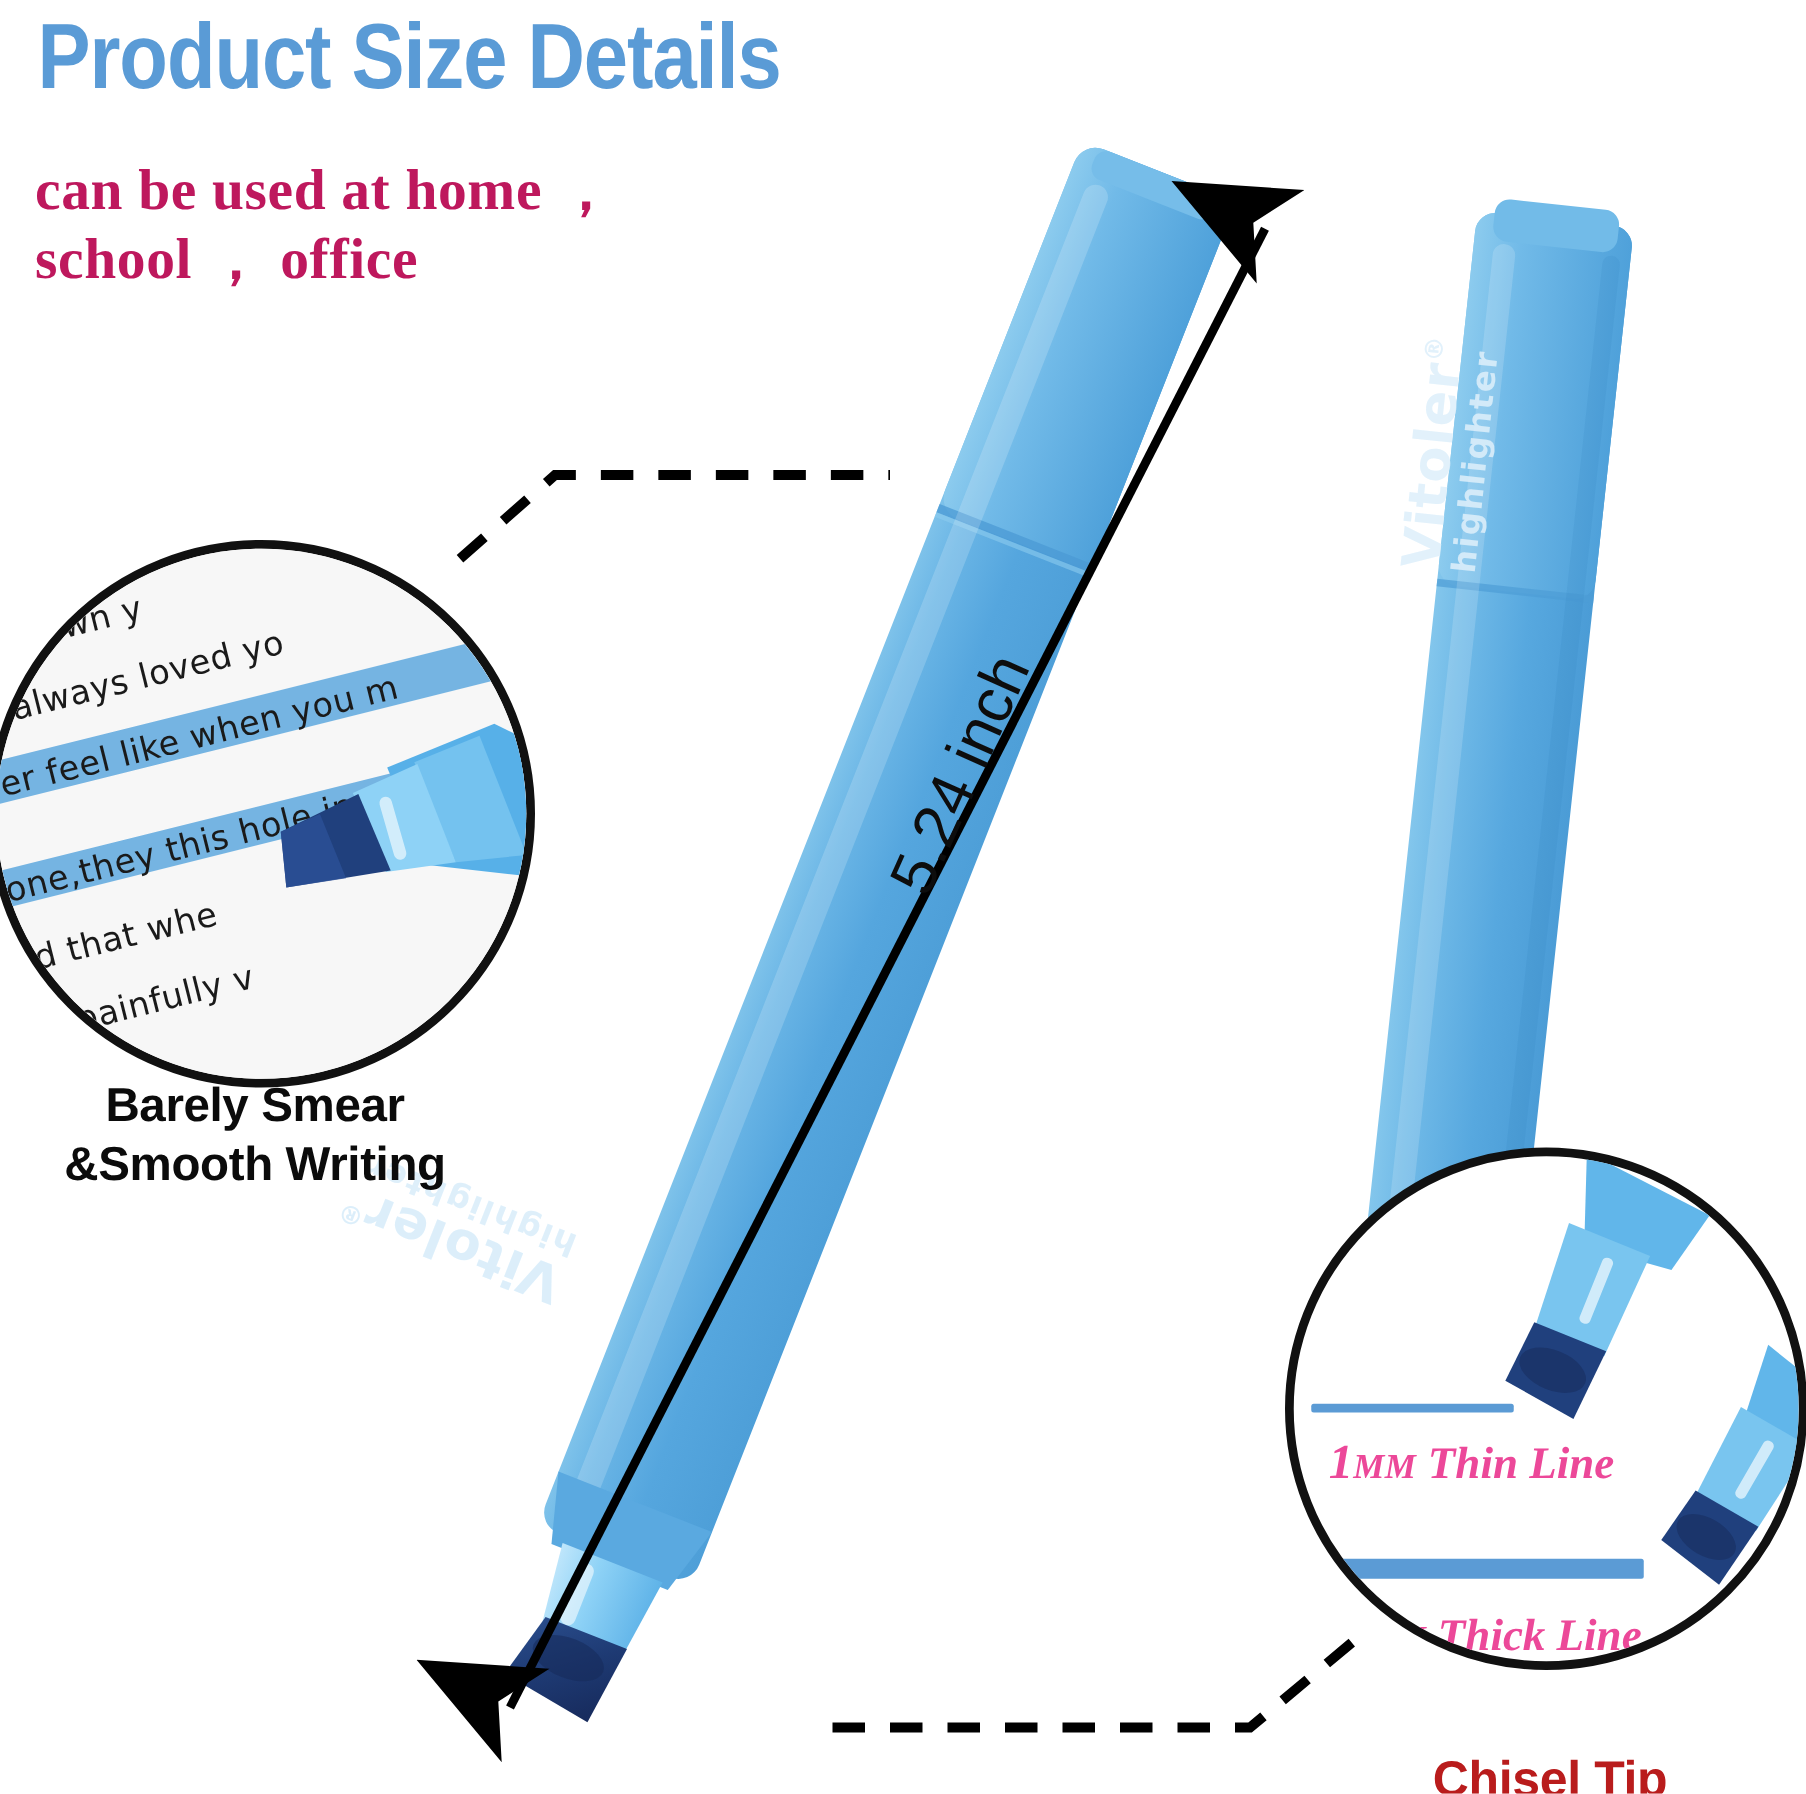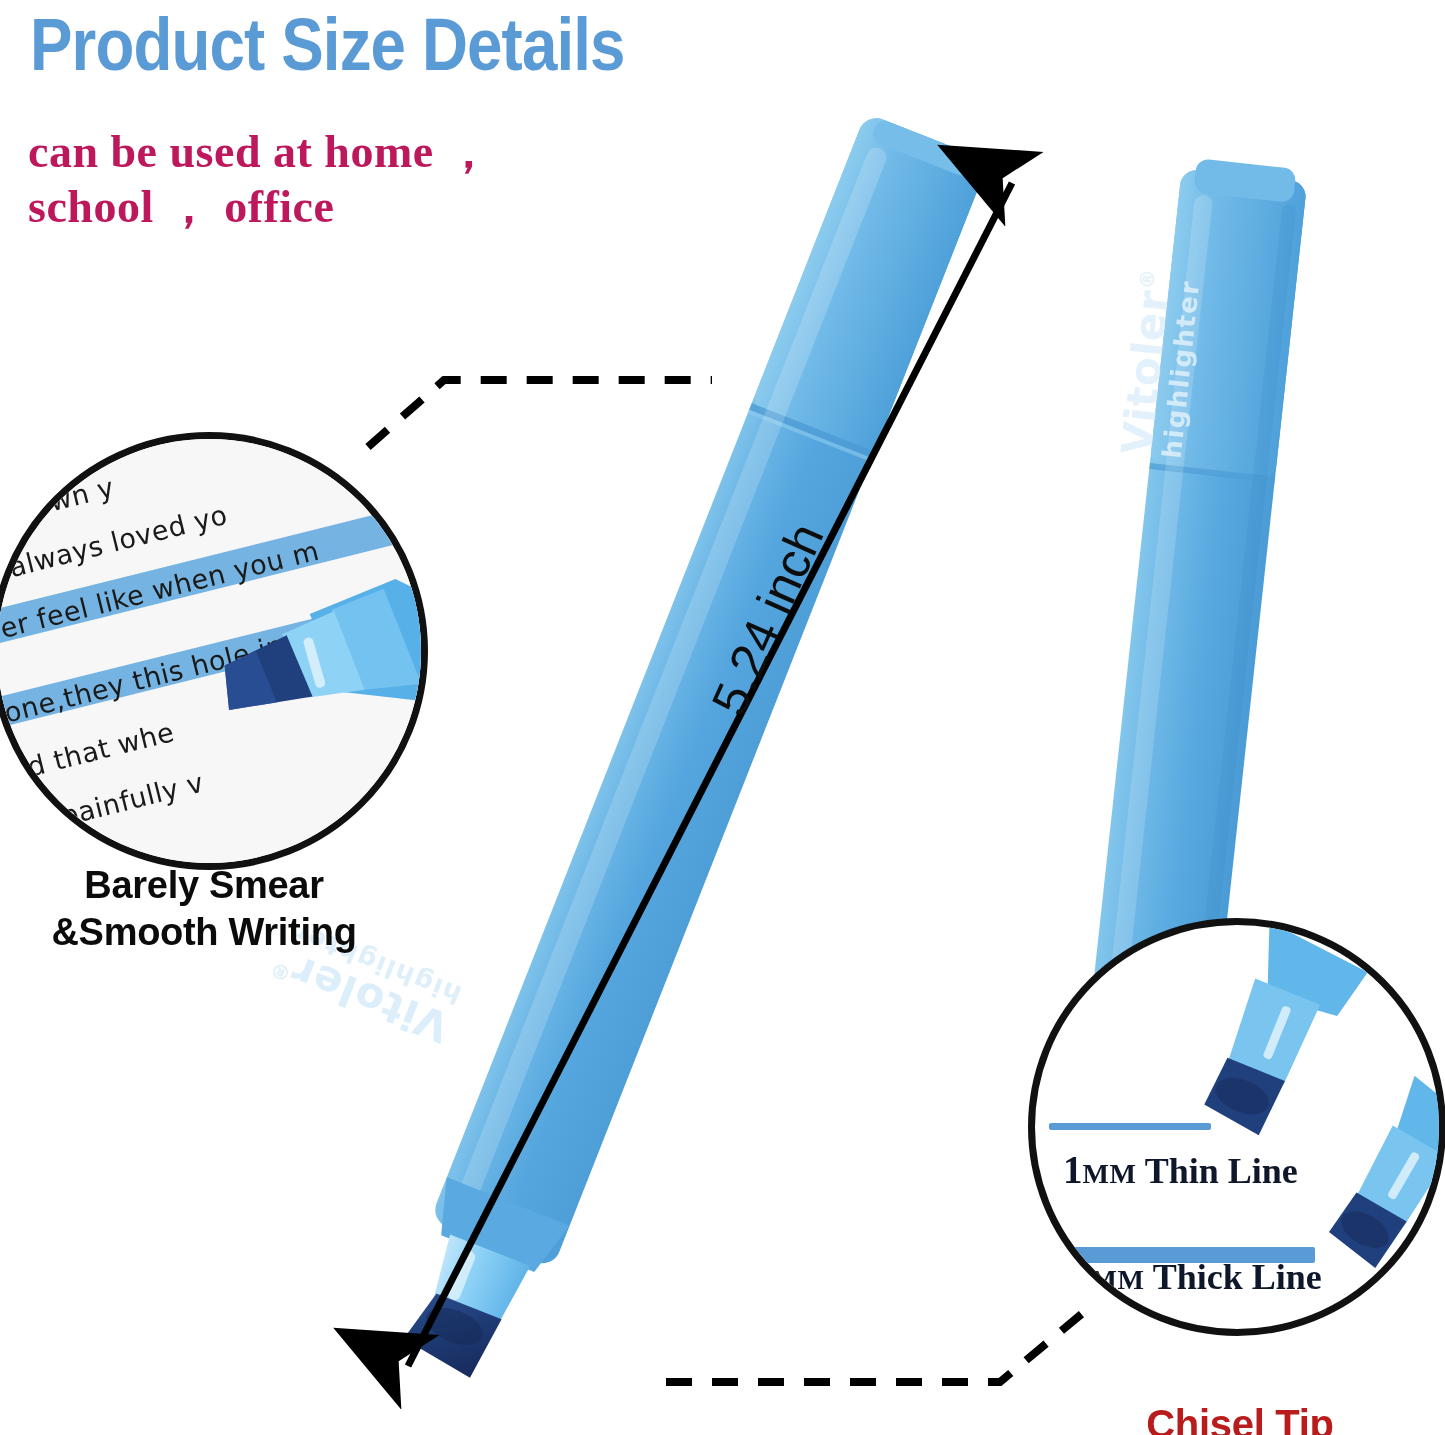--- a/index.html
+++ b/index.html
@@ -74,21 +74,21 @@
 
   
   .circle-right{
     position:absolute;left:1028px;top:918px;width:404px;height:404px;
     border-radius:50%;border:7px solid #111;overflow:hidden;background:#fff;
   }
   .lnsample{position:absolute;background:#5b9bd5;border-radius:2px;}
   .lnlabel{
     position:absolute;
     font-family:"Liberation Serif",serif;
-    color:#0f172a;white-space:nowrap;
+    color:#ec4899;white-space:nowrap;font-style:italic;
   }
   .lnlabel .num{font-size:39px;font-weight:bold;}
   .lnlabel .mm{font-size:28px;font-weight:bold;letter-spacing:.5px;}
   .lnlabel .rest{font-size:36px;font-weight:bold;}
 
   svg.overlay{position:absolute;left:0;top:0;width:1445px;height:1435px;pointer-events:none;}
 </style>
 </head>
 <body>
 
@@ -219,21 +219,21 @@
 &amp;Smooth Writing</div>
 
   <div class="circle-right">
 
     <div class="lnsample" style="left:14px;top:198px;width:162px;height:7px;"></div>
     <div class="lnlabel" style="left:28px;top:222px;">
       <span class="num">1</span><span class="mm">MM</span><span class="rest"> Thin Line</span>
     </div>
 
     <div class="lnsample" style="left:18px;top:322px;width:262px;height:16px;"></div>
-    <div class="lnlabel" style="left:36px;top:328px;">
+    <div class="lnlabel" style="left:36px;top:360px;">
       <span class="num">4</span><span class="mm">MM</span><span class="rest"> Thick Line</span>
     </div>
 
     <svg viewBox="0 0 404 404" style="position:absolute;left:0;top:0;width:404px;height:404px;">
 
       <g transform="rotate(22 230 120)">
         <path d="M188,4 L298,14 L286,66 L214,74 Z" fill="#61b6ea"></path>
         <path d="M196,62 L266,62 L262,150 L202,150 Z" fill="#79c5ef"></path>
         <rect x="232" y="76" width="9" height="56" rx="4" fill="#fff" opacity=".65"></rect>
         <path d="M200,146 L262,146 L258,206 L196,198 Z" fill="#20407d"></path>

